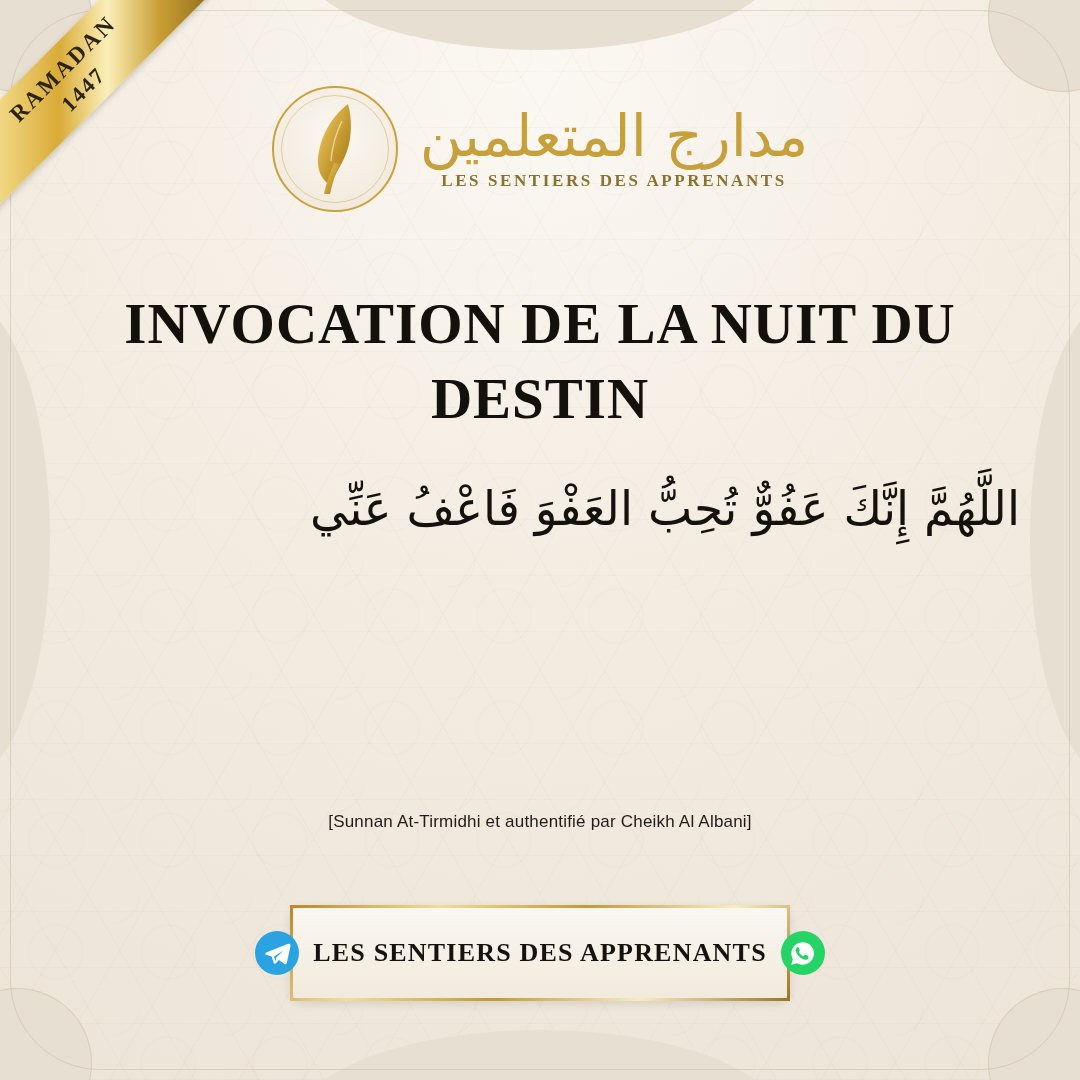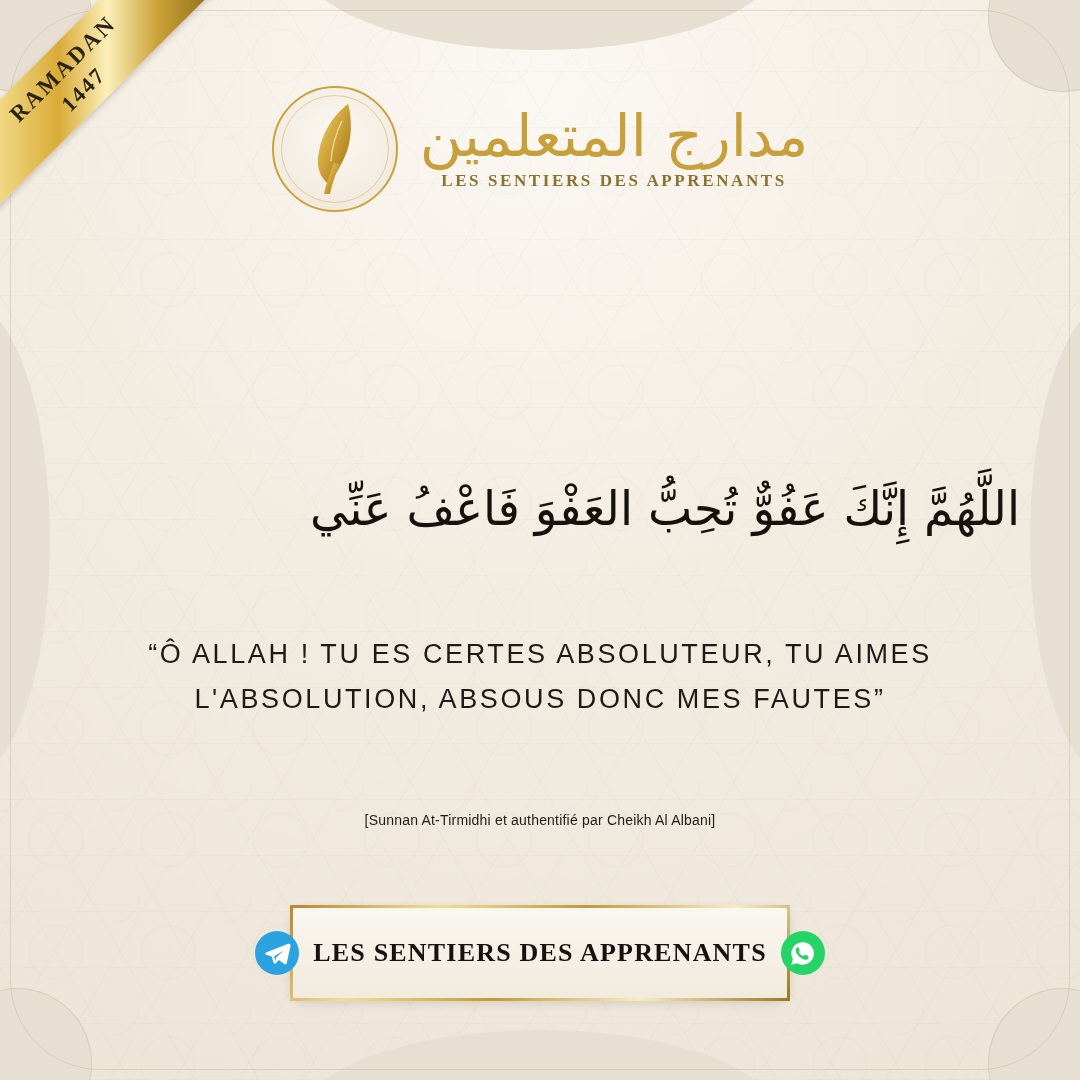--- a/index.html
+++ b/index.html
@@ -184,21 +184,21 @@
     letter-spacing: 2.6px;
     color: #1d1a16;
   }
 
   
   .source {
     position: absolute;
     top: 812px; left: 80px; right: 80px;
     text-align: center;
     font-family: "Liberation Sans", sans-serif;
-    font-size: 14px;
+    font-size: 17px;
     letter-spacing: 0.2px;
     color: #1f1c18;
   }
 
   
   .banner-wrap {
     position: absolute;
     left: 0; right: 0; top: 905px;
     display: flex; justify-content: center;
   }
@@ -286,24 +286,24 @@
         <path d="M30 62 C26 72 22 82 20 93 L26 93 C28 82 32 72 36 63 Z" fill="url(#g1)"></path>
         <path d="M38 20 C32 32 28 46 27 60" fill="none" stroke="#f8eec6" stroke-width="1.4" opacity="0.7"></path>
       </svg>
     </div>
     <div class="logo-text">
       <div class="logo-arabic">مدارج المتعلمين</div>
       <div class="logo-latin">LES SENTIERS DES APPRENANTS</div>
     </div>
   </div>
 
+  <div class="title">INVOCATION DE LA NUIT DU DESTIN</div>
 
   <div class="dua">اللَّهُمَّ إِنَّكَ عَفُوٌّ تُحِبُّ العَفْوَ فَاعْفُ عَنِّي</div>
 
-  <div class="translation">“Ô ALLAH ! TU ES CERTES ABSOLUTEUR, TU AIMES L'ABSOLUTION, ABSOUS DONC MES FAUTES”</div>
 
   <div class="source">[Sunnan At-Tirmidhi et authentifié par Cheikh Al Albani]</div>
 
   <div class="banner-wrap">
     <div class="banner">
       <div class="social-icon tg">
         <svg viewBox="0 0 24 24" fill="#ffffff">
             <path d="M21.5 3.4 1.9 11c-1 .4-1 1.8.1 2.1l4.8 1.5 1.8 5.6c.3.9 1.4 1.1 2 .4l2.6-2.8 4.9 3.6c.8.6 1.9.1 2.1-.8l3.4-15.6c.2-1-.8-1.9-1.8-1.6zM8.9 14.6l8.6-5.3-6.9 6.4-.3 3.3-1.4-4.4z"></path>
           </svg>
       </div>

